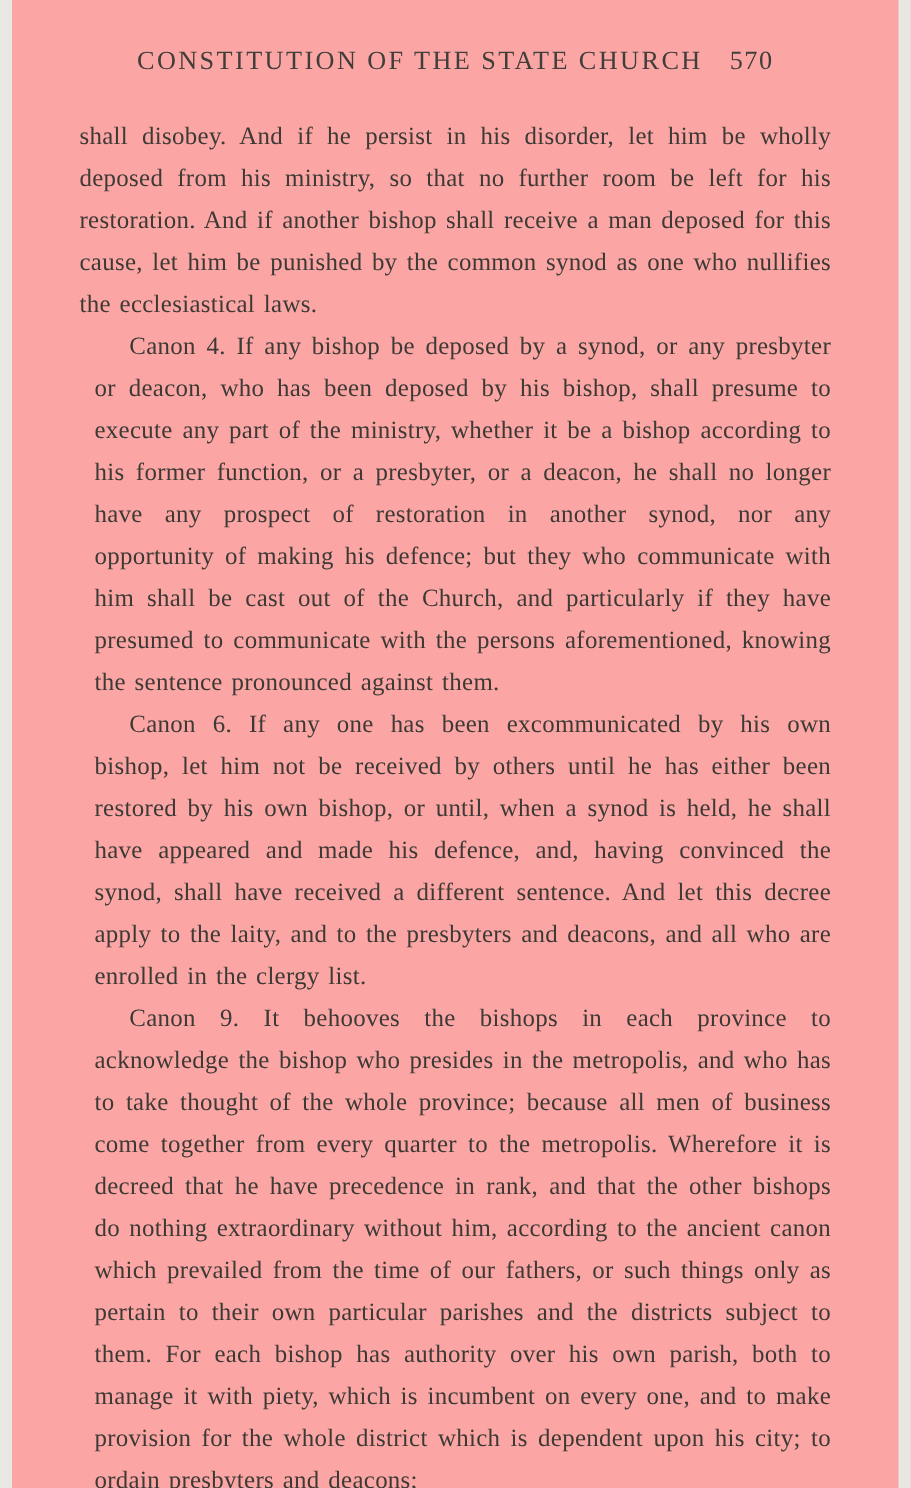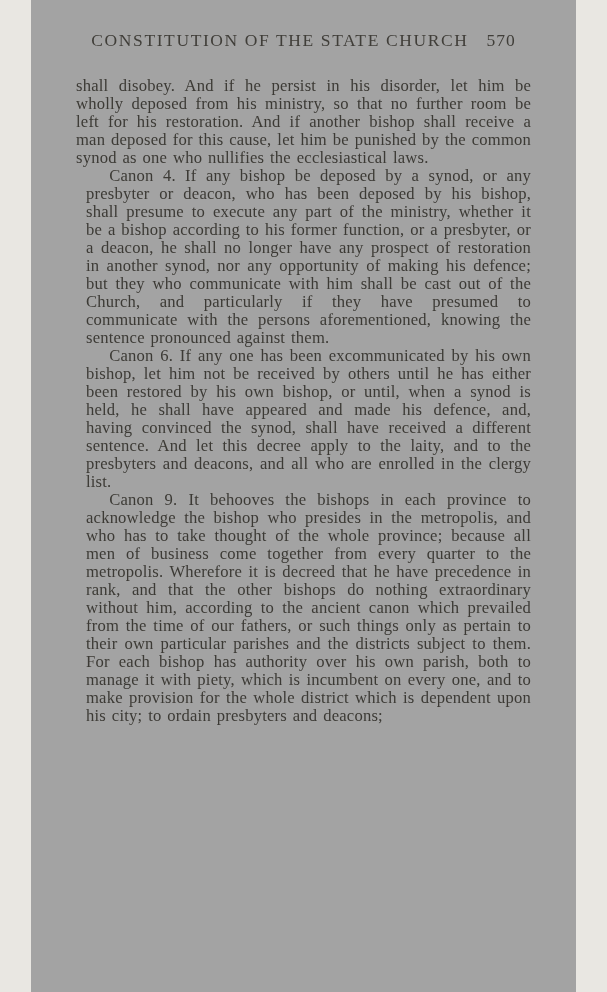--- a/index.html
+++ b/index.html
@@ -2,24 +2,24 @@
 <html><head>
 <meta charset="utf-8">
 <style>
   html, body {
     margin: 0;
     padding: 0;
     background: #e9e7e2;
   }
   .book-page {
     position: relative;
-    width: 545px;
+    width: 591px;
     height: 992px;
     margin: 0 auto;
-    background: #a3a3a3;
+    background: #fca5a5;
     box-sizing: border-box;
     padding: 30px 45px 0 45px;
     font-family: "Liberation Serif", "DejaVu Serif", serif;
     color: #3c3a35;
     overflow: hidden;
   }
   .running-head {
     display: flex;
     justify-content: center;
     align-items: baseline;
@@ -32,21 +32,21 @@
   }
   .running-head .title {
     font-variant: normal;
   }
   .running-head .folio {
     letter-spacing: 1px;
   }
   .body-text p {
     margin: 0;
     font-size: 16.6px;
-    line-height: 18px;
+    line-height: 28px;
     text-align: justify;
     text-justify: inter-word;
     letter-spacing: 0.2px;
     word-spacing: 1.5px;
   }
   .body-text p.indent {
     text-indent: 1.4em;
     margin-left: 10px;
   }
 </style>

